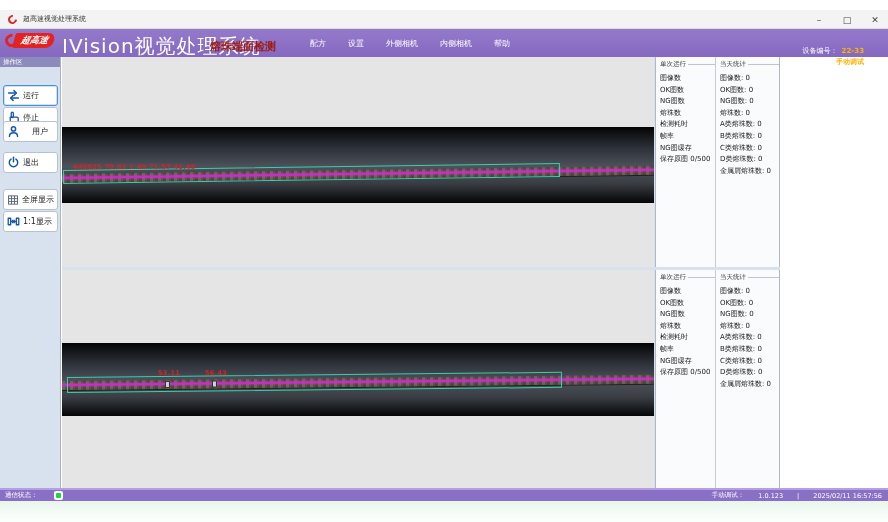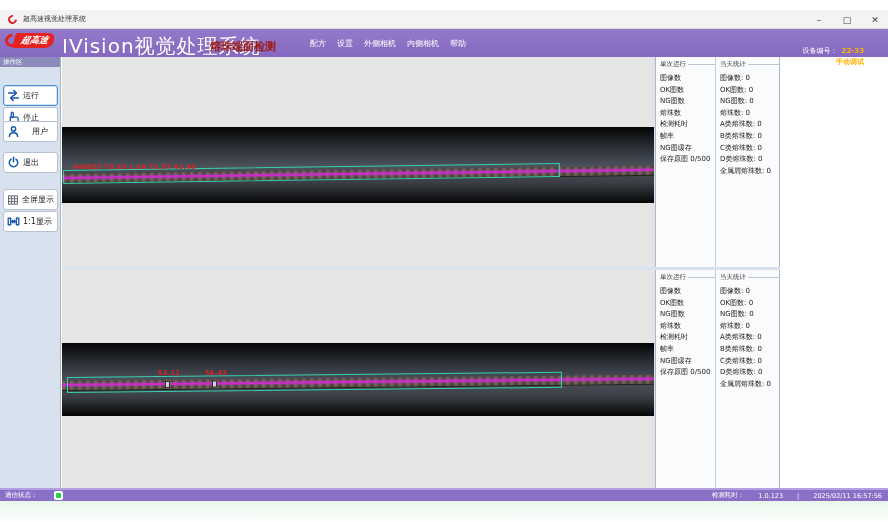--- a/index.html
+++ b/index.html
@@ -23,21 +23,21 @@
   .logo { position:absolute; left:5px; top:4px; display:flex; align-items:center; }
   .logo-c { width:13px; height:13px; border:3px solid #e42222; border-right-color:transparent;
             border-radius:50%; transform:rotate(-35deg); }
   .logo-badge { margin-left:-4px; background:#e42222; color:#fff; font-style:italic; font-weight:bold;
                 font-size:9px; line-height:9px; padding:3px 6px 3px 7px; transform:skewX(-14deg);
                 border-radius:2px 7px 7px 2px; white-space:nowrap; }
   .app-title { position:absolute; left:62px; top:4px; font-size:20px; font-weight:normal;
                color:#ffffff; letter-spacing:1px; white-space:nowrap; }
   .app-subtitle { position:absolute; left:210px; top:10px; font-size:11px; font-weight:bold;
                   color:#9c1b10; white-space:nowrap; }
-  .menubar { position:absolute; left:310px; top:0; height:28px; display:flex; align-items:center; gap:11px; }
+  .menubar { position:absolute; left:310px; top:0; height:28px; display:flex; align-items:center; gap:22px; }
   .menu-item { font-size:8px; color:#ffffff; white-space:nowrap; cursor:default; }
   .header-info { position:absolute; right:24px; top:17px; text-align:right; }
   .header-info-row { font-size:7px; color:#ffffff; line-height:11px; white-space:nowrap; }
   .header-info-row .val { color:#ffb400; font-weight:bold; margin-left:4px; }
 
   
   .sidebar { position:absolute; left:0; top:57px; width:61px; height:431px;
              background:#d8e2ee; border-right:1px solid #aab4c2; }
   .panel-cap { height:10px; background:#8d8abc; color:#fff; font-size:6.5px; line-height:10px; padding-left:3px; }
   .side-btn { position:absolute; left:3px; width:55px; height:21px; background:#ffffff;
@@ -297,21 +297,21 @@
 
 
   <div class="statusbar">
     <div class="status-left">
       <span class="status-label">通信状态：</span>
       <span class="comm-light">
           <span class="dot"></span>
         </span>
     </div>
     <div class="status-right">
-      <span class="gap">检测耗时：</span>
+      <span class="gap">手动调试：</span>
       <span class="gap">1.0.123</span>
       <span class="gap">|</span>
       <span>2025/02/11  16:57:56</span>
     </div>
   </div>
 
   <div class="bottomstrip"></div>
 </div>
 
 </body></html>

